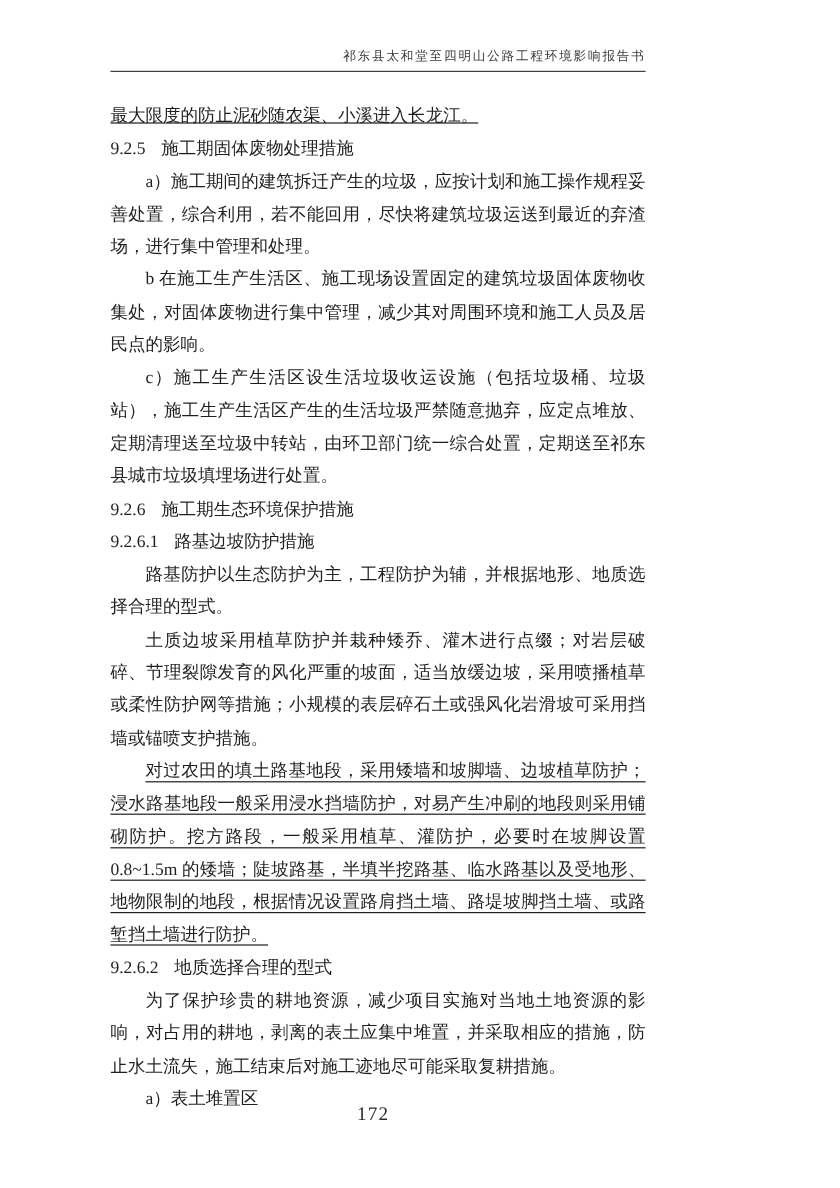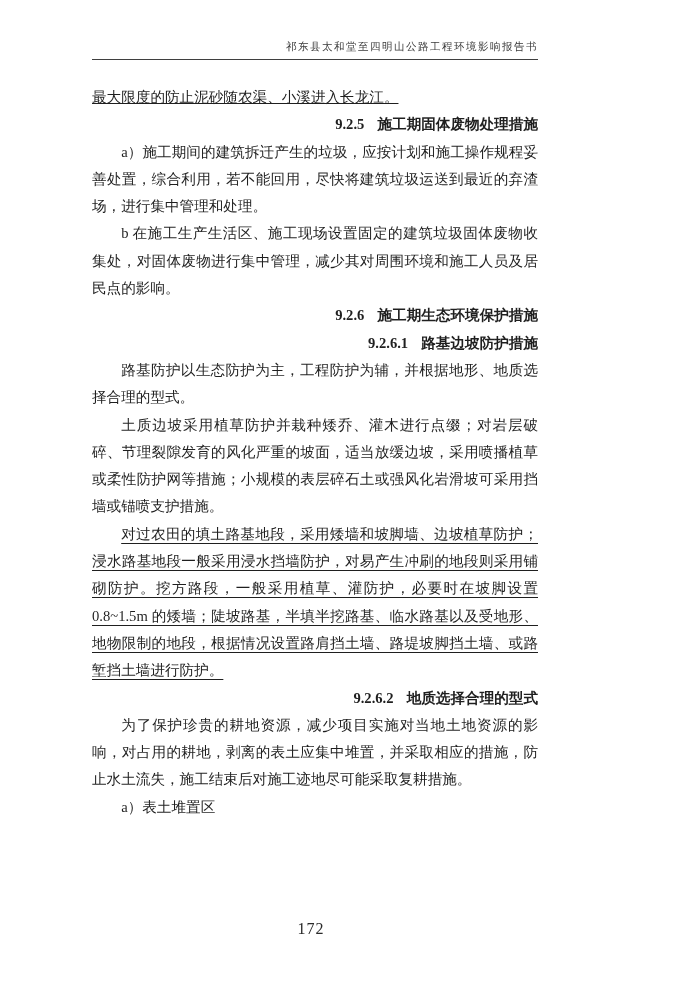--- a/index.html
+++ b/index.html
@@ -47,23 +47,23 @@
     text-decoration: underline;
   }
   .content p.underlined {
     text-decoration: underline;
     text-decoration-thickness: 1px;
     text-underline-offset: 4px;
   }
   .content .heading {
     margin: 0;
     font-size: 14.6px;
-    font-weight: bold;
+    font-weight: normal;
     line-height: 27.3px;
-    text-align: right;
+    text-align: left;
   }
   .heading .h-num {
     display: inline-block;
   }
   .heading .h-title {
     display: inline-block;
     margin-left: 0.9em;
   }
   .page-number {
     position: absolute;
@@ -86,20 +86,21 @@
   <div class="content">
 
     <p class="no-indent">最大限度的防止泥砂随农渠、小溪进入长龙江。</p>
 
     <h2 class="heading"><span class="h-num">9.2.5</span><span class="h-title">施工期固体废物处理措施</span></h2>
 
     <p>a）施工期间的建筑拆迁产生的垃圾，应按计划和施工操作规程妥善处置，综合利用，若不能回用，尽快将建筑垃圾运送到最近的弃渣场，进行集中管理和处理。</p>
 
     <p>b 在施工生产生活区、施工现场设置固定的建筑垃圾固体废物收集处，对固体废物进行集中管理，减少其对周围环境和施工人员及居民点的影响。</p>
 
+    <p>c）施工生产生活区设生活垃圾收运设施（包括垃圾桶、垃圾站），施工生产生活区产生的生活垃圾严禁随意抛弃，应定点堆放、定期清理送至垃圾中转站，由环卫部门统一综合处置，定期送至祁东县城市垃圾填埋场进行处置。</p>
 
     <h2 class="heading"><span class="h-num">9.2.6</span><span class="h-title">施工期生态环境保护措施</span></h2>
 
     <h3 class="heading"><span class="h-num">9.2.6.1</span><span class="h-title">路基边坡防护措施</span></h3>
 
     <p>路基防护以生态防护为主，工程防护为辅，并根据地形、地质选择合理的型式。</p>
 
     <p>土质边坡采用植草防护并栽种矮乔、灌木进行点缀；对岩层破碎、节理裂隙发育的风化严重的坡面，适当放缓边坡，采用喷播植草或柔性防护网等措施；小规模的表层碎石土或强风化岩滑坡可采用挡墙或锚喷支护措施。</p>
 
     <p class="underlined">对过农田的填土路基地段，采用矮墙和坡脚墙、边坡植草防护；浸水路基地段一般采用浸水挡墙防护，对易产生冲刷的地段则采用铺砌防护。挖方路段，一般采用植草、灌防护，必要时在坡脚设置 0.8~1.5m 的矮墙；陡坡路基，半填半挖路基、临水路基以及受地形、地物限制的地段，根据情况设置路肩挡土墙、路堤坡脚挡土墙、或路堑挡土墙进行防护。</p>

